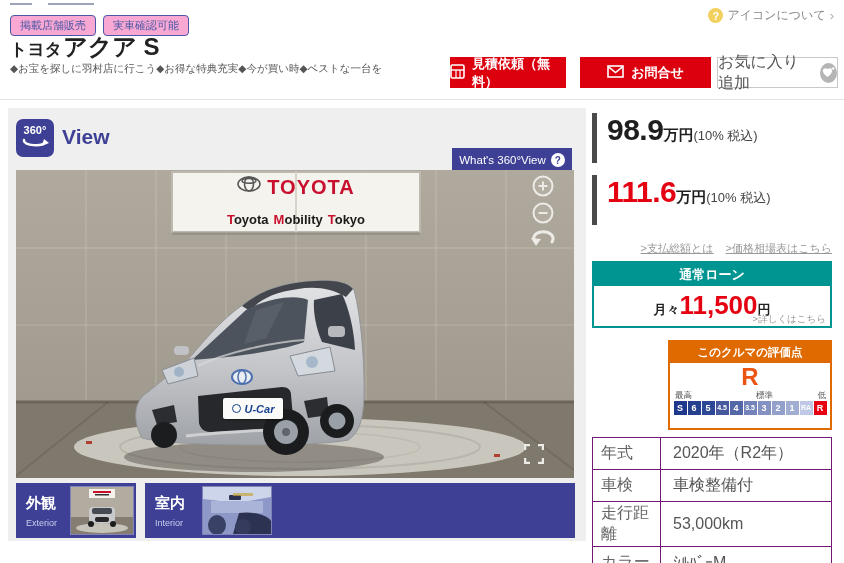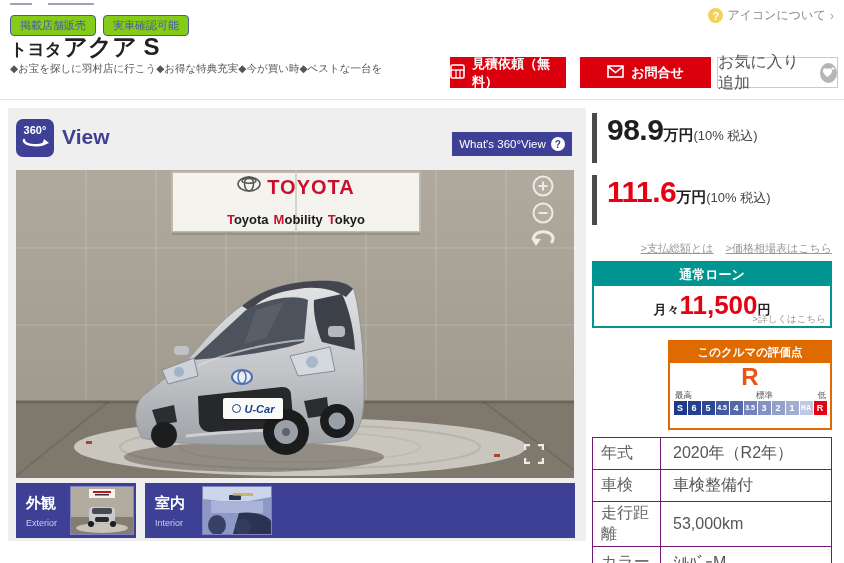--- a/index.html
+++ b/index.html
@@ -10,21 +10,21 @@
   .crumb-stub{position:absolute;top:0;height:3px;border-bottom:2px solid #9aa3b8;}
   .stub1{left:10px;width:22px}.stub2{left:48px;width:46px}
   .help-link{position:absolute;top:7px;right:10px;display:flex;align-items:center;gap:4px;
              font-size:12px;color:#888;cursor:pointer;}
   .help-q{width:15px;height:15px;border-radius:50%;background:#f2d05e;color:#fff;font-size:11px;
           font-weight:bold;display:flex;align-items:center;justify-content:center;}
   .help-chevron{color:#aaa;font-size:13px;}
 
   
   .badges{position:absolute;top:15px;left:10px;display:flex;gap:7px;}
-  .badge{border:1px solid #4a58a5;color:#4a58a5;font-size:11px;padding:2px 9px;border-radius:4px;background:#84cc16;}
+  .badge{border:1px solid #4a58a5;color:#4a58a5;font-size:11px;padding:2px 9px;border-radius:4px;background:#f9a8d4;}
   .title{position:absolute;top:31px;left:10px;color:#222;white-space:nowrap;}
   .title-brand{font-size:17px;font-weight:bold;}
   .title-model{font-size:24px;font-weight:bold;margin-left:1px;}
   .subtitle{position:absolute;top:62px;left:10px;font-size:10.5px;color:#555;}
 
   
   .btn{position:absolute;top:57px;height:31px;display:flex;align-items:center;justify-content:center;
        gap:7px;font-weight:bold;cursor:pointer;box-sizing:border-box;}
   .btn-red{background:#dc000f;color:#fff;font-size:13px;}
   .btn-estimate{left:450px;width:116px;}
@@ -34,21 +34,21 @@
   .fav-circle{width:20px;height:20px;border-radius:50%;background:#b5b5b5;display:flex;
               align-items:center;justify-content:center;}
   .divider{position:absolute;top:99px;left:0;width:844px;border-top:1px solid #e3e3e3;}
 
   
   .panel{position:absolute;left:8px;top:108px;width:578px;height:433px;background:#efefef;}
   .badge360{position:absolute;left:8px;top:11px;width:38px;height:38px;background:#3e4095;
             border-radius:7px;color:#fff;text-align:center;}
   .badge360 .t{font-size:11px;font-weight:bold;display:block;margin-top:5px;}
   .view-label{position:absolute;left:54px;top:17px;font-size:21px;font-weight:bold;color:#3e4095;}
-  .whats-btn{position:absolute;left:444px;top:24px;width:120px;height:24px;background:#3e4095;color:#fff;
+  .whats-btn{position:absolute;left:444px;top:40px;width:120px;height:24px;background:#3e4095;color:#fff;
              font-size:11.5px;display:flex;align-items:center;justify-content:center;gap:5px;cursor:pointer;}
   .whats-q{width:14px;height:14px;border-radius:50%;background:#fff;color:#3e4095;font-size:10px;
            font-weight:bold;display:flex;align-items:center;justify-content:center;}
 
   
   .photo{position:absolute;left:8px;top:62px;width:558px;height:308px;overflow:hidden;background:#a8a195;cursor:grab;}
   .sign-overlay{position:absolute;left:158px;top:4px;width:244px;height:56px;display:flex;flex-direction:column;
                 align-items:center;justify-content:center;gap:14px;}
   .sign-line1{display:flex;align-items:center;gap:6px;line-height:22px;}
   .sign-brand{font-size:20px;font-weight:bold;color:#c8102e;letter-spacing:1px;}

